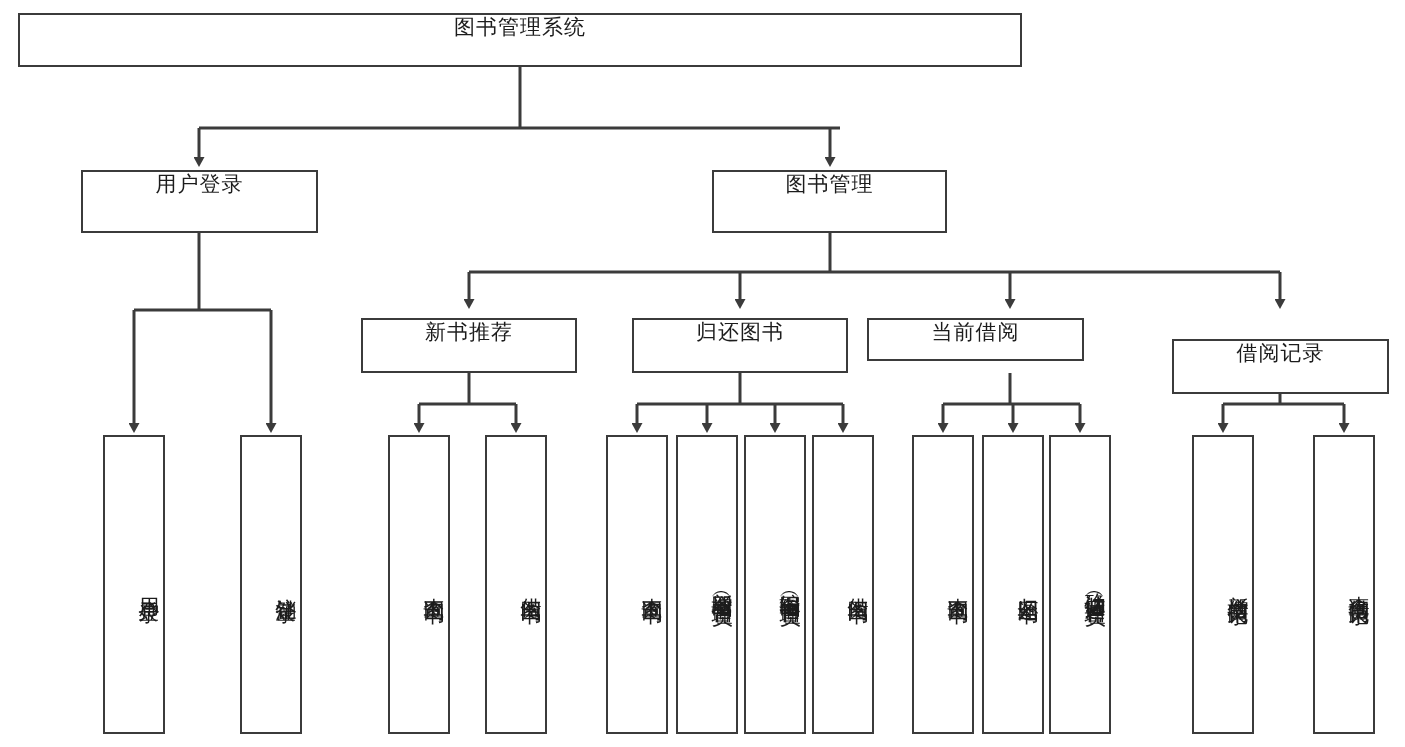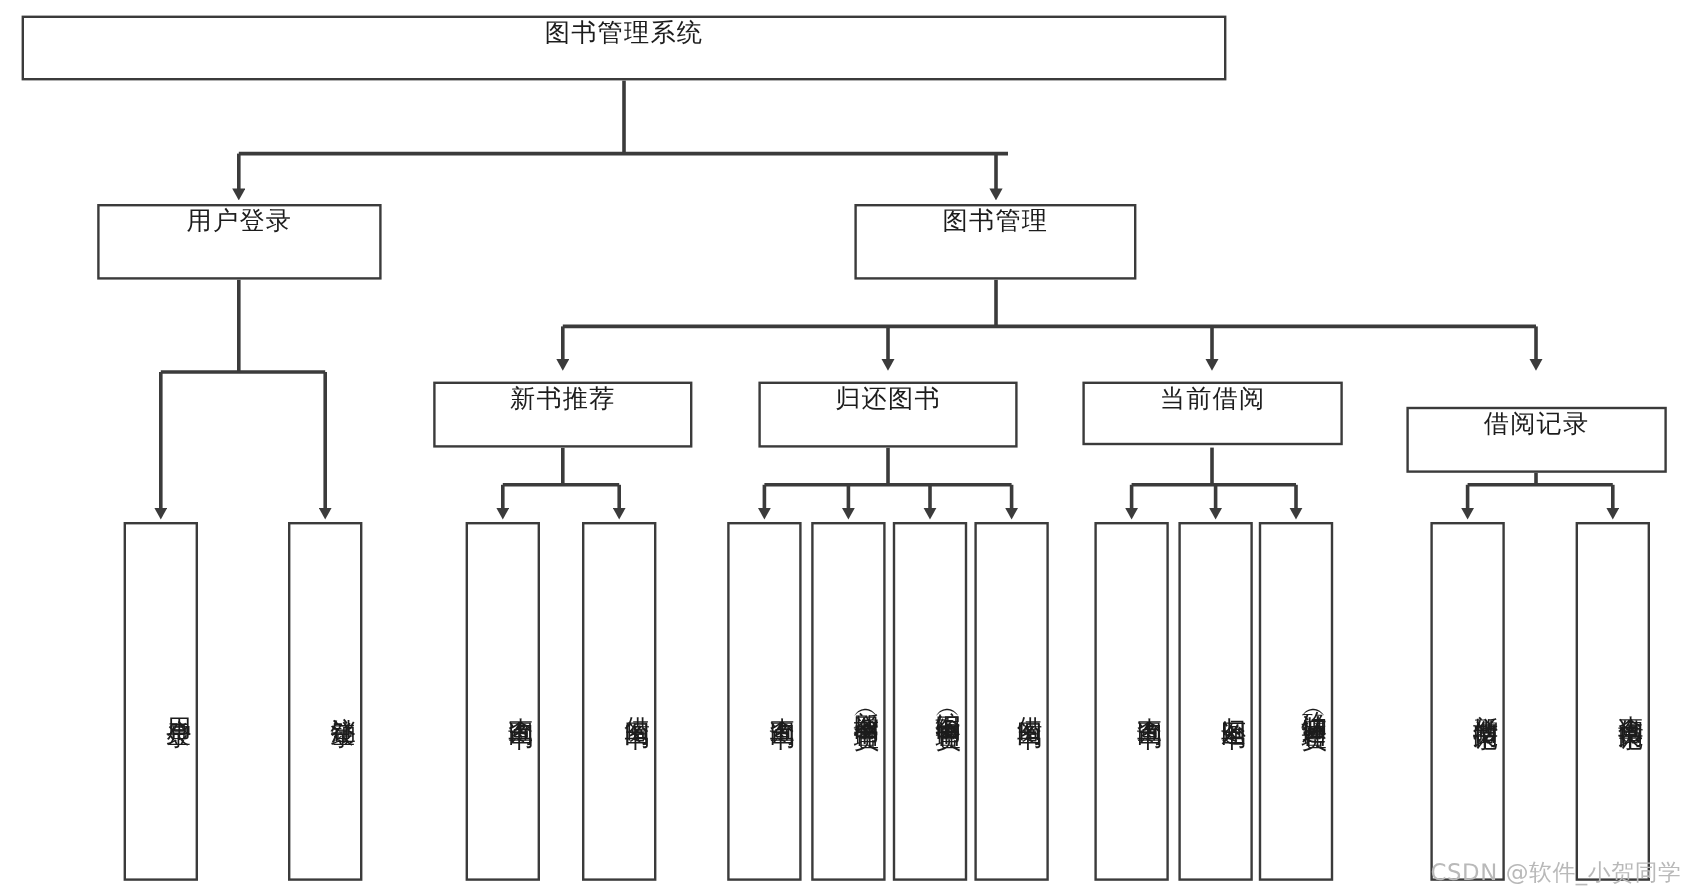--- a/index.html
+++ b/index.html
@@ -127,21 +127,21 @@
   <div class="node node-h" style="left:361px; top:318px; width:216px; height:55px;">
     <span>新书推荐</span>
   </div>
 
   <div class="node node-h" style="left:712px; top:170px; width:235px; height:63px;">
     <span>图书管理</span>
   </div>
   <div class="node node-h" style="left:632px; top:318px; width:216px; height:55px;">
     <span>归还图书</span>
   </div>
-  <div class="node node-h" style="left:902px; top:318px; width:217px; height:53px;">
+  <div class="node node-h" style="left:867px; top:318px; width:217px; height:43px;">
     <span>当前借阅</span>
   </div>
   <div class="node node-h" style="left:1172px; top:318px; width:217px; height:55px;margin-top:21px;">
     <span>借阅记录</span>
   </div>
 
   <div class="node node-v" style="left:103px; top:435px; width:62px; height:299px;">
     <span>用户登录</span>
   </div>
   <div class="node node-v" style="left:240px; top:435px; width:62px; height:299px;">
@@ -178,15 +178,14 @@
     <span>确认归还（管理员）</span>
   </div>
 
   <div class="node node-v" style="left:1192px; top:435px; width:62px; height:299px;">
     <span>新增借阅记录</span>
   </div>
   <div class="node node-v" style="left:1313px; top:435px; width:62px; height:299px;">
     <span>查询借阅记录</span>
   </div>
 
-  <div class="watermark" style="left:1192px; top:714px;">CSDN @软件_小贺同学</div>
 
 </div>
 
 </body></html>

